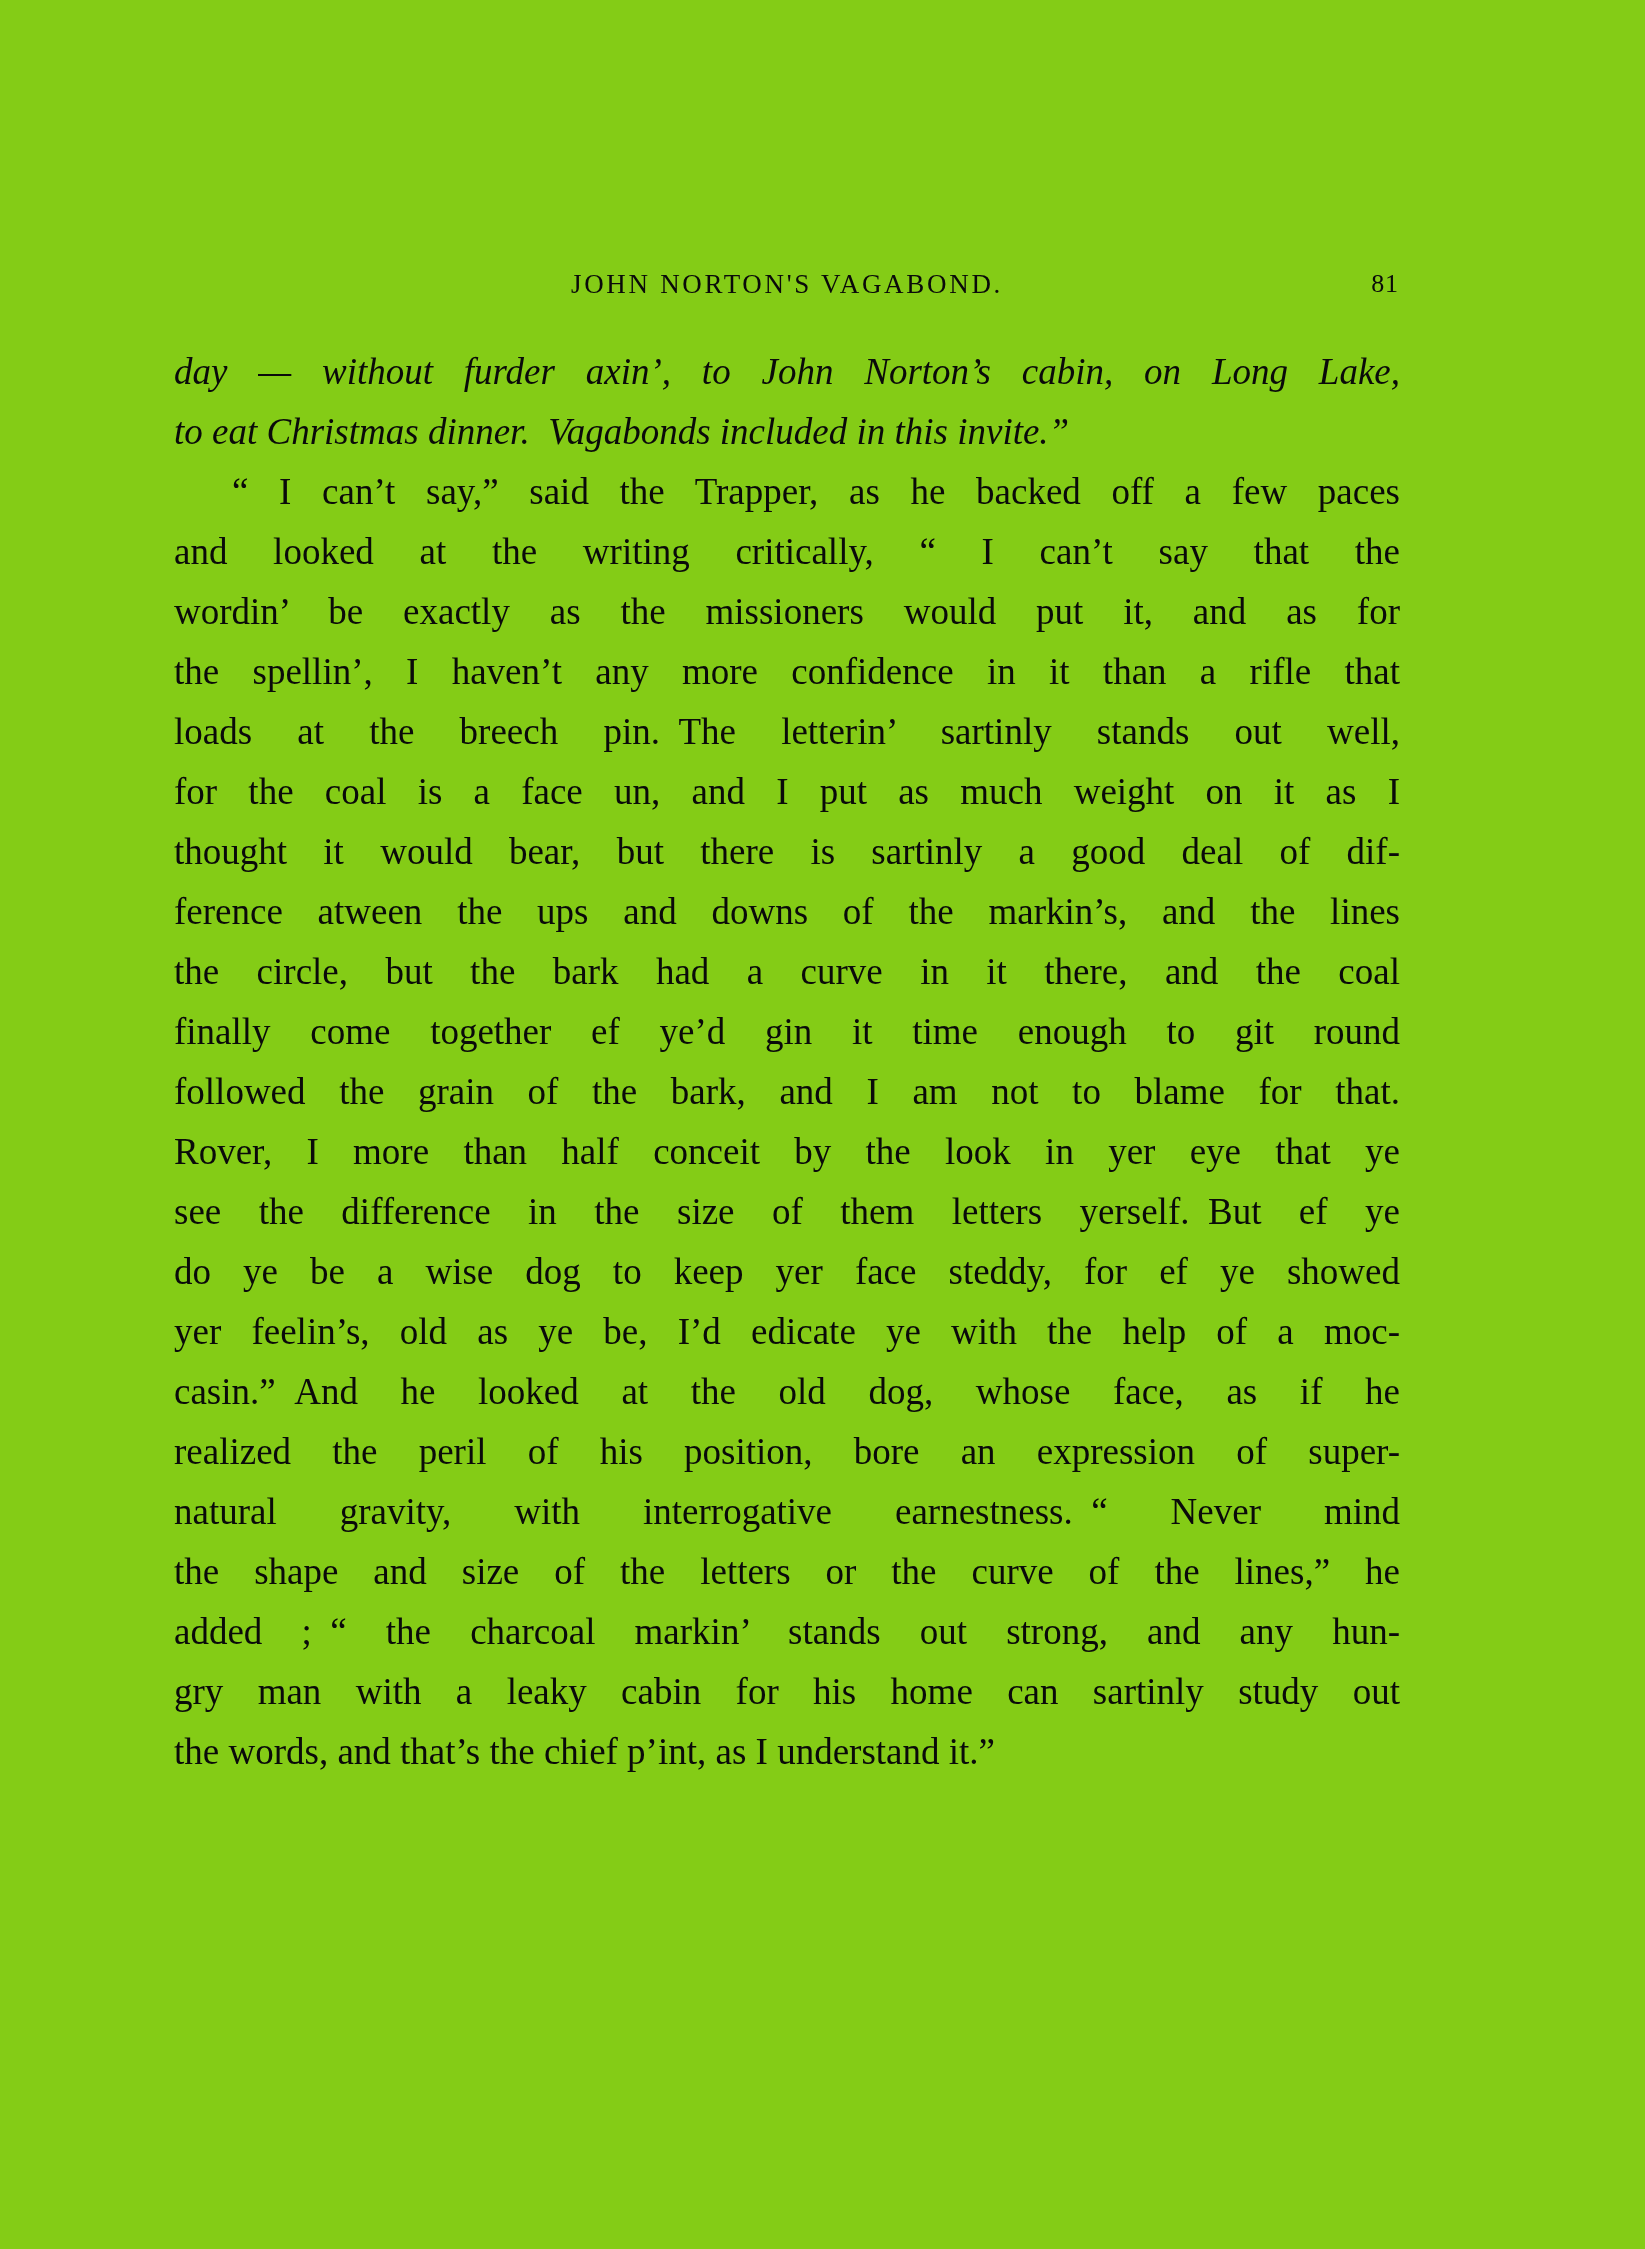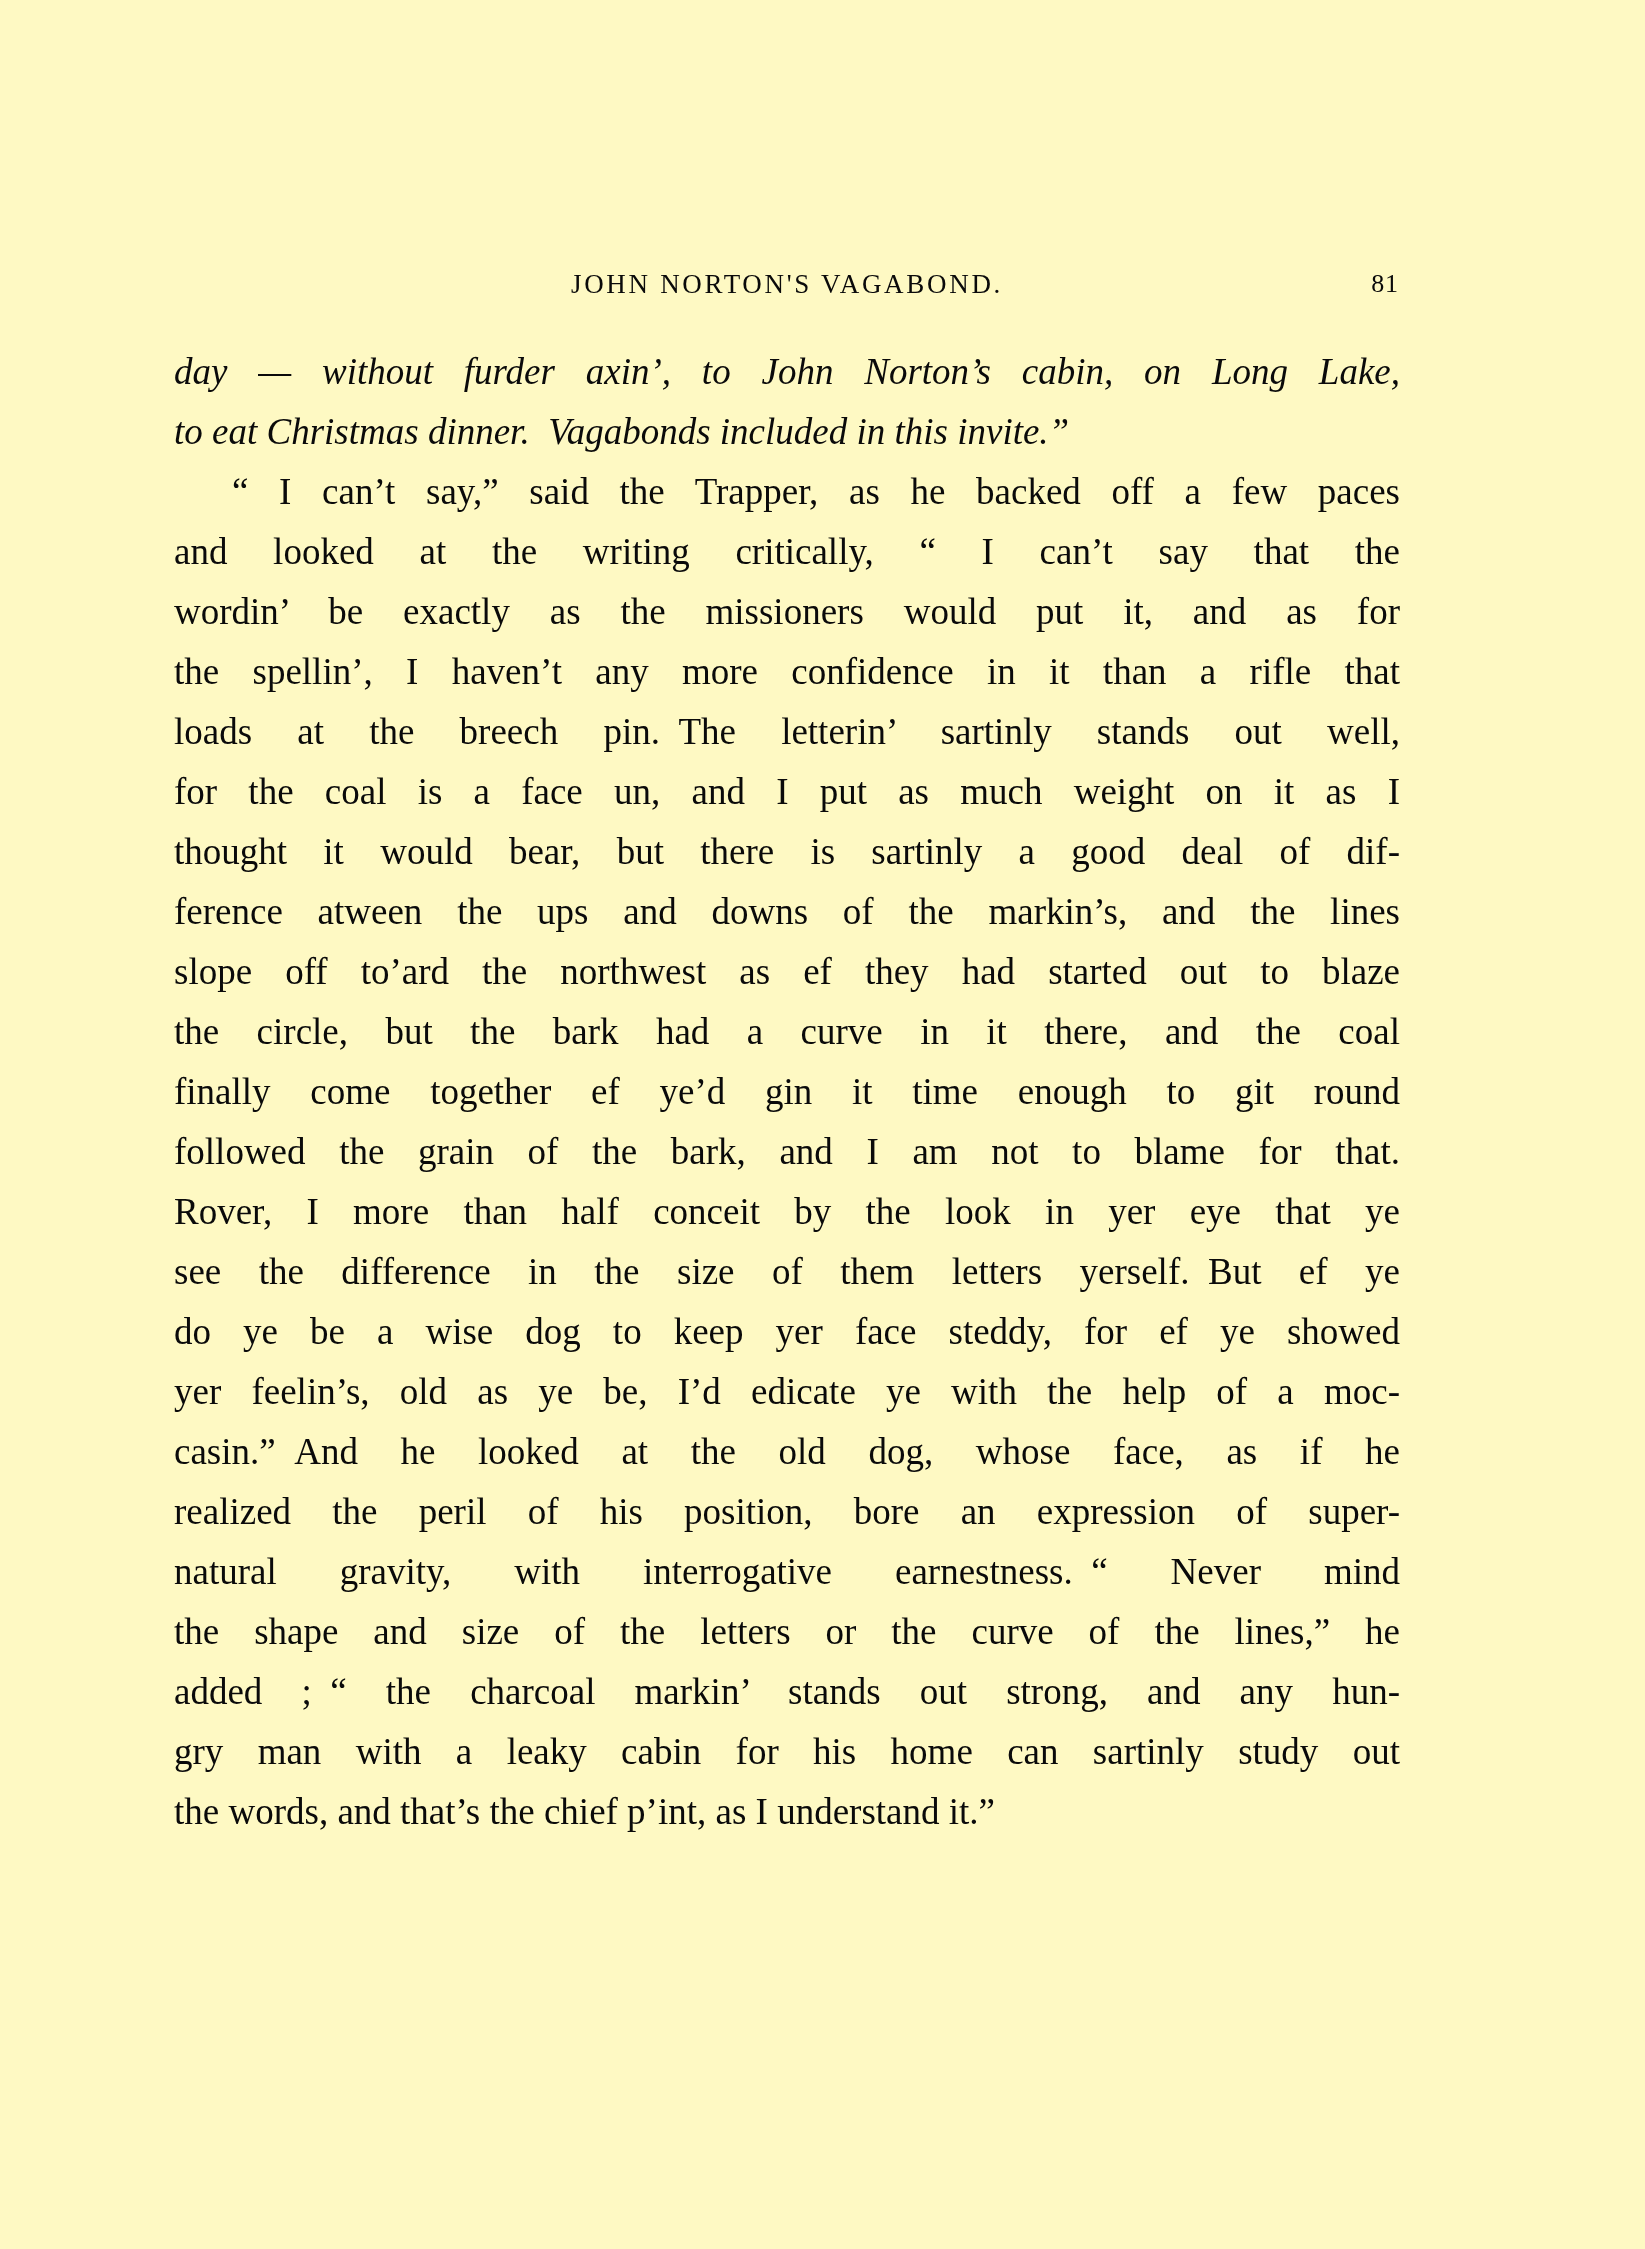--- a/index.html
+++ b/index.html
@@ -1,21 +1,21 @@
 <!DOCTYPE html>
 <html style="font-size:11px"><head>
 <meta charset="utf-8">
 <style>
   * { margin: 0; padding: 0; box-sizing: border-box; }
   html, body { background: #e8e8e8; }
   .sheet {
     position: relative;
     width: 1645px;
     height: 2250px;
-    background: #fef9c3;
+    background: #84cc16;
     color: #0a0a0a;
     font-family: "Liberation Serif", "DejaVu Serif", serif;
     overflow: hidden;
   }
   .text-block {
     position: absolute;
     left: 174px;
     top: 269px;
     width: 1226px;
   }
@@ -75,21 +75,20 @@
         </div>
       <div id="body-paragraph">
           <div class="line just indent">“ I can’t say,” said the Trapper, as he backed off a few paces</div>
           <div class="line just">and looked at the writing critically, “ I can’t say that the</div>
           <div class="line just">wordin’ be exactly as the missioners would put it, and as for</div>
           <div class="line just">the spellin’, I haven’t any more confidence in it than a rifle that</div>
           <div class="line just">loads at the breech pin. The letterin’ sartinly stands out well,</div>
           <div class="line just">for the coal is a face un, and I put as much weight on it as I</div>
           <div class="line just">thought it would bear, but there is sartinly a good deal of dif-</div>
           <div class="line just">ference atween the ups and downs of the markin’s, and the lines</div>
-          <div class="line just">slope off to’ard the northwest as ef they had started out to blaze</div>
           <div class="line just">the circle, but the bark had a curve in it there, and the coal</div>
           <div class="line just">finally come together ef ye’d gin it time enough to git round</div>
           <div class="line just">followed the grain of the bark, and I am not to blame for that.</div>
           <div class="line just">Rover, I more than half conceit by the look in yer eye that ye</div>
           <div class="line just">see the difference in the size of them letters yerself. But ef ye</div>
           <div class="line just">do ye be a wise dog to keep yer face steddy, for ef ye showed</div>
           <div class="line just">yer feelin’s, old as ye be, I’d edicate ye with the help of a moc-</div>
           <div class="line just">casin.” And he looked at the old dog, whose face, as if he</div>
           <div class="line just">realized the peril of his position, bore an expression of super-</div>
           <div class="line just">natural gravity, with interrogative earnestness. “ Never mind</div>

